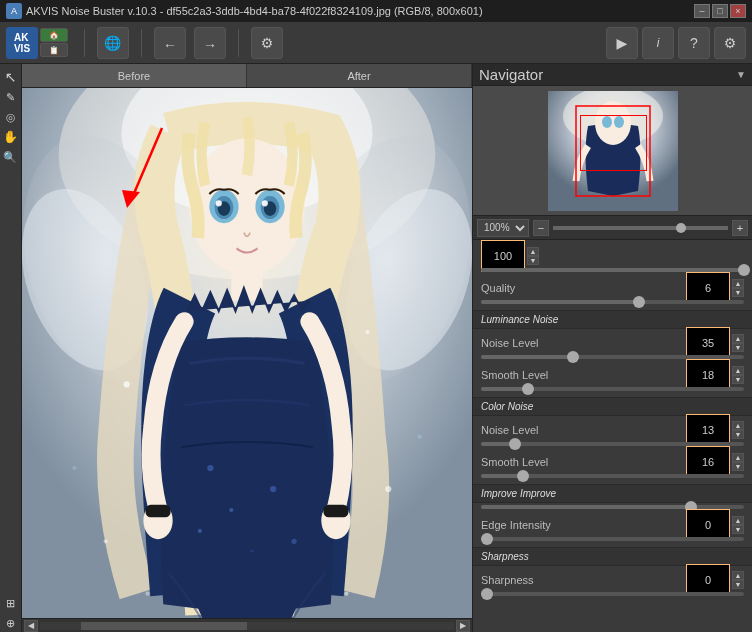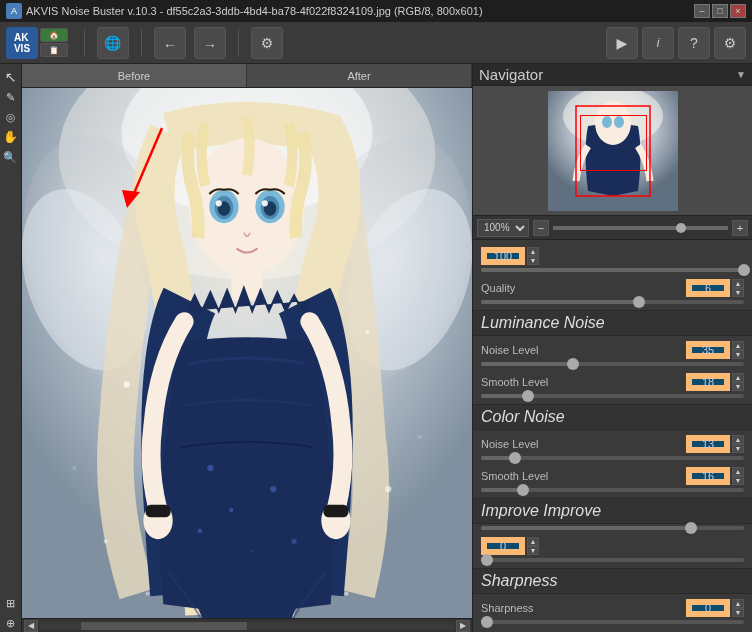--- a/index.html
+++ b/index.html
@@ -225,22 +225,22 @@
     .setting-row {
       display: flex;
       align-items: center;
       padding: 2px 8px;
       height: 24px;
     }
     .setting-label {
       flex: 1; font-size: 11px; color: #bbb;
     }
     .setting-value-box {
-      width: 44px; height: 18px;
-      background: #0c4a6e; border: 6px solid #fdba74;
+      width: 44px; height: 32px;
+      background: #000000; border: 1px solid #fdba74;
       display: flex; align-items: center; justify-content: center;
       font-size: 11px; color: #ccc; position: relative;
     }
     .setting-spinners {
       display: flex; flex-direction: column;
       margin-left: 2px;
     }
     .spin-btn {
       width: 12px; height: 9px;
       background: #4a4a4a; border: 1px solid #555;
@@ -260,21 +260,21 @@
     }
     .slider-thumb {
       position: absolute; top: -4px;
       width: 12px; height: 12px;
       background: #aaa; border-radius: 50%; cursor: pointer;
     }
 
     .section-header {
       padding: 3px 8px;
       background: #333;
-      font-size: 16px; color: #ddd;
+      font-size: 10px; color: #ddd;
       font-style: italic;
       border-top: 1px solid #2a2a2a;
       border-bottom: 1px solid #2a2a2a;
       margin: 2px 0;
     }
 
     
     #red-arrow {
       position: absolute;
       top: 30px; left: 80px;
@@ -625,20 +625,21 @@
       </div>
 
       <div class="slider-row">
         <div class="slider-track">
           <div class="slider-fill" style="width:80%;"></div>
           <div class="slider-thumb" style="left:calc(80% - 6px);"></div>
         </div>
       </div>
 
       <div class="setting-row">
+        <span class="setting-label">Edge Intensity</span>
         <div class="setting-value-box">
           <span>0</span>
         </div>
         <div class="setting-spinners">
           <div class="spin-btn">▲</div>
           <div class="spin-btn">▼</div>
         </div>
       </div>
       <div class="slider-row">
         <div class="slider-track">

